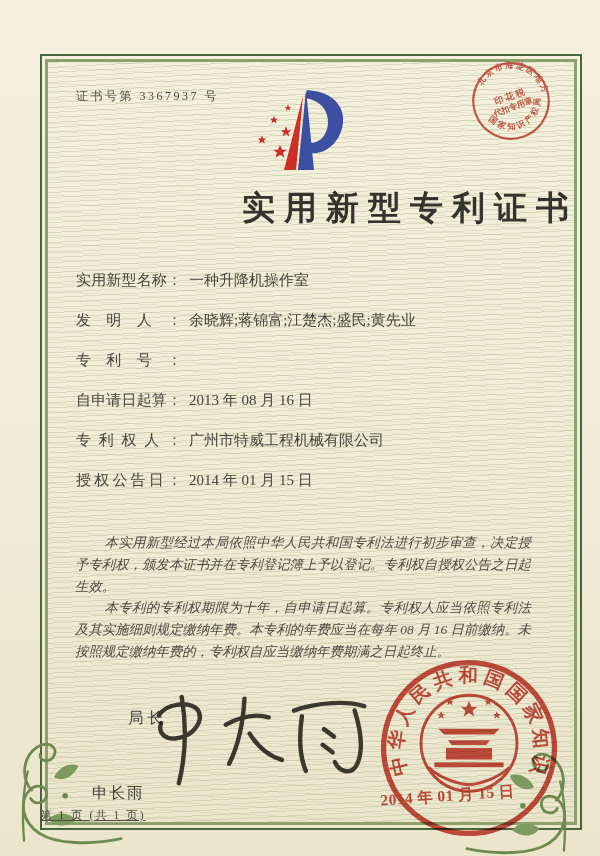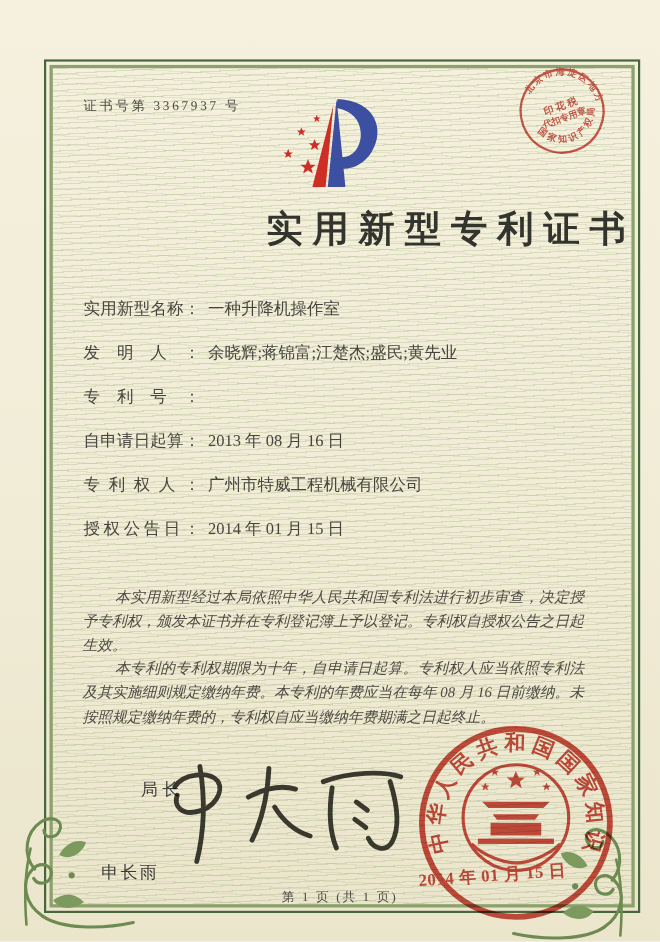--- a/index.html
+++ b/index.html
@@ -36,22 +36,22 @@
     font-size:13.4px;line-height:21.8px;color:#4c4a42;font-style:italic;margin-top:16px;}
   .paras p{margin:0;text-indent:2.2em;text-align:justify;}
   .sig-role{position:absolute;left:92px;top:708px;font-size:15.5px;letter-spacing:4px;
     color:#404040;z-index:3;margin-left:36px;}
   .sig-name{position:absolute;left:92px;top:739px;font-size:15.5px;letter-spacing:2px;
     color:#3b3b35;z-index:3;margin-top:44px;}
   .autograph{position:absolute;left:148px;top:690px;width:235px;height:98px;
     transform:rotate(-2deg);z-index:4;mix-blend-mode:multiply;}
   .office-seal{position:absolute;left:373px;top:652px;width:192px;height:192px;
     opacity:.88;mix-blend-mode:multiply;z-index:5;}
-  .footer-page{position:absolute;left:40px;top:808px;width:538px;text-align:center;
-    font-size:11.5px;letter-spacing:2px;color:#4a4a42;z-index:3;}
+  .footer-page{position:absolute;left:40px;top:808px;width:538px;text-align:left;
+    font-size:11.5px;letter-spacing:2px;color:#4a4a42;z-index:3;text-decoration:underline;}
   .flourish{position:absolute;width:118px;height:112px;z-index:2;}
   .flourish-bl{left:8px;top:736px;}
   .flourish-br{left:462px;top:746px;transform:scaleX(-1);}
   .seal-ring-text{font-size:20px;font-weight:bold;letter-spacing:5px;fill:#c5372b;}
   .seal-date{font-size:16px;letter-spacing:.5px;fill:#c5372b;font-weight:bold;}
   .tax-arc{font-size:10px;fill:#c23a2e;font-weight:bold;letter-spacing:2.5px;}
   .tax-center{fill:#c23a2e;font-weight:bold;}
 </style>
 </head>
 <body>

